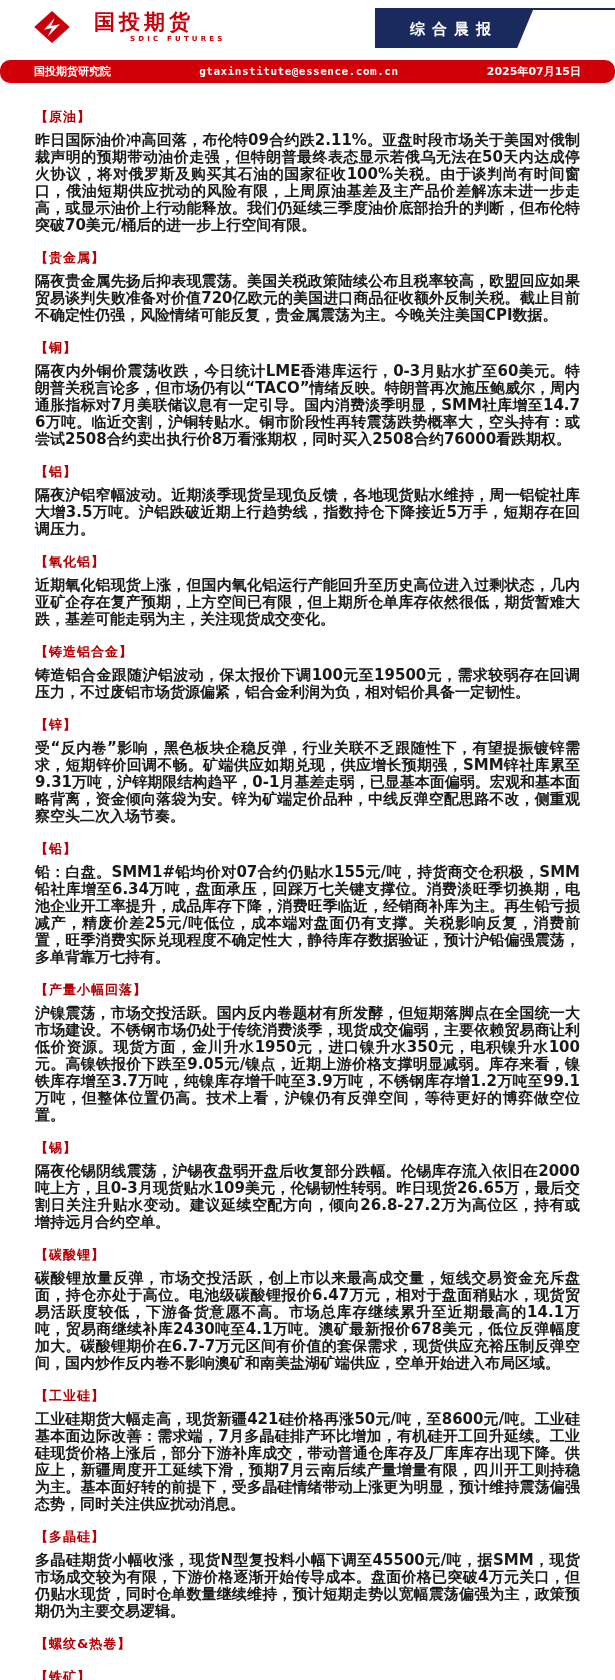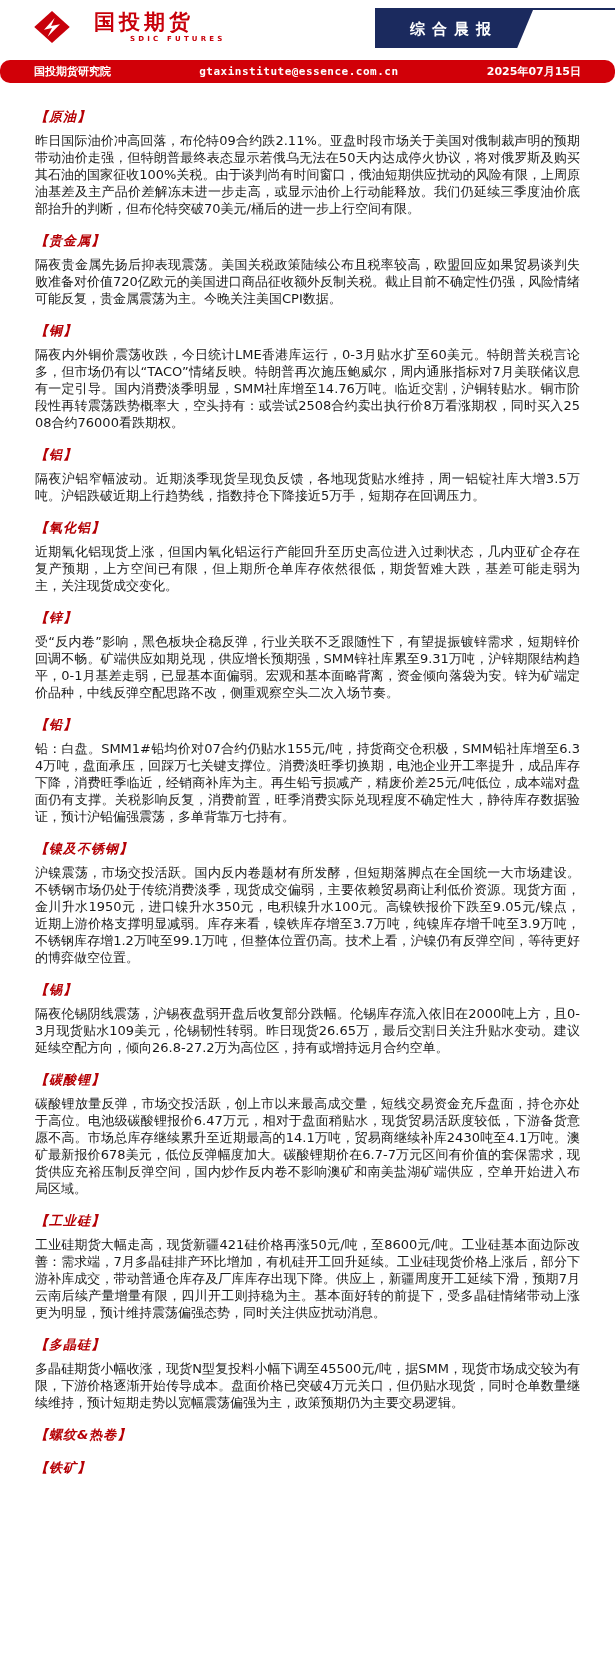--- a/index.html
+++ b/index.html
@@ -31,24 +31,24 @@
   }
   .infobar .institute { white-space:nowrap; }
   .infobar .email {
     flex:1; text-align:center; font-family:"DejaVu Sans Mono","Liberation Mono",monospace;
     font-weight:700; letter-spacing:0.5px;
   }
   .infobar .date { white-space:nowrap; }
   
   .content { padding:10px 35px 0 35px; }
   .report-section { margin:0; }
-  .section-title { color:#b50005; font-size:13px; font-weight:700; margin:15px 0 6px 0; letter-spacing:1px;font-style:italic; }
+  .section-title { color:#b50005; font-size:13px; font-weight:700; margin:15px 0 6px 0; letter-spacing:1px; }
   .section-body {
-    font-size:13px; line-height:17px; color:#1a1a1a;
-    text-align:justify; word-break:break-all;
+    font-size:15px; line-height:17px; color:#1a1a1a;
+    text-align:justify; word-break:break-all;font-weight:bold;
   }
 </style>
 </head>
 <body>
 
 <div class="page">
 
   <div class="header">
     <div class="logo">
       <span class="logo-mark">
@@ -94,33 +94,37 @@
   <section class="report-section">
     <h2 class="section-title">【铝】</h2>
     <p class="section-body">隔夜沪铝窄幅波动。近期淡季现货呈现负反馈，各地现货贴水维持，周一铝锭社库大增3.5万吨。沪铝跌破近期上行趋势线，指数持仓下降接近5万手，短期存在回调压力。</p>
   </section>
 
   <section class="report-section">
     <h2 class="section-title">【氧化铝】</h2>
     <p class="section-body">近期氧化铝现货上涨，但国内氧化铝运行产能回升至历史高位进入过剩状态，几内亚矿企存在复产预期，上方空间已有限，但上期所仓单库存依然很低，期货暂难大跌，基差可能走弱为主，关注现货成交变化。</p>
   </section>
 
+  <section class="report-section">
+    <h2 class="section-title">【铸造铝合金】</h2>
+    <p class="section-body">铸造铝合金跟随沪铝波动，保太报价下调100元至19500元，需求较弱存在回调压力，不过废铝市场货源偏紧，铝合金利润为负，相对铝价具备一定韧性。</p>
+  </section>
 
   <section class="report-section">
     <h2 class="section-title">【锌】</h2>
     <p class="section-body">受“反内卷”影响，黑色板块企稳反弹，行业关联不乏跟随性下，有望提振镀锌需求，短期锌价回调不畅。矿端供应如期兑现，供应增长预期强，SMM锌社库累至9.31万吨，沪锌期限结构趋平，0-1月基差走弱，已显基本面偏弱。宏观和基本面略背离，资金倾向落袋为安。锌为矿端定价品种，中线反弹空配思路不改，侧重观察空头二次入场节奏。</p>
   </section>
 
   <section class="report-section">
     <h2 class="section-title">【铅】</h2>
     <p class="section-body">铅：白盘。SMM1#铅均价对07合约仍贴水155元/吨，持货商交仓积极，SMM铅社库增至6.34万吨，盘面承压，回踩万七关键支撑位。消费淡旺季切换期，电池企业开工率提升，成品库存下降，消费旺季临近，经销商补库为主。再生铅亏损减产，精废价差25元/吨低位，成本端对盘面仍有支撑。关税影响反复，消费前置，旺季消费实际兑现程度不确定性大，静待库存数据验证，预计沪铅偏强震荡，多单背靠万七持有。</p>
   </section>
 
   <section class="report-section">
-    <h2 class="section-title">【镍及不锈钢】</h2>
+    <h2 class="section-title">【产量小幅回落】</h2>
     <p class="section-body">沪镍震荡，市场交投活跃。国内反内卷题材有所发酵，但短期落脚点在全国统一大市场建设。不锈钢市场仍处于传统消费淡季，现货成交偏弱，主要依赖贸易商让利低价资源。现货方面，金川升水1950元，进口镍升水350元，电积镍升水100元。高镍铁报价下跌至9.05元/镍点，近期上游价格支撑明显减弱。库存来看，镍铁库存增至3.7万吨，纯镍库存增千吨至3.9万吨，不锈钢库存增1.2万吨至99.1万吨，但整体位置仍高。技术上看，沪镍仍有反弹空间，等待更好的博弈做空位置。</p>
   </section>
 
   <section class="report-section">
     <h2 class="section-title">【锡】</h2>
     <p class="section-body">隔夜伦锡阴线震荡，沪锡夜盘弱开盘后收复部分跌幅。伦锡库存流入依旧在2000吨上方，且0-3月现货贴水109美元，伦锡韧性转弱。昨日现货26.65万，最后交割日关注升贴水变动。建议延续空配方向，倾向26.8-27.2万为高位区，持有或增持远月合约空单。</p>
   </section>
 
   <section class="report-section">
     <h2 class="section-title">【碳酸锂】</h2>

